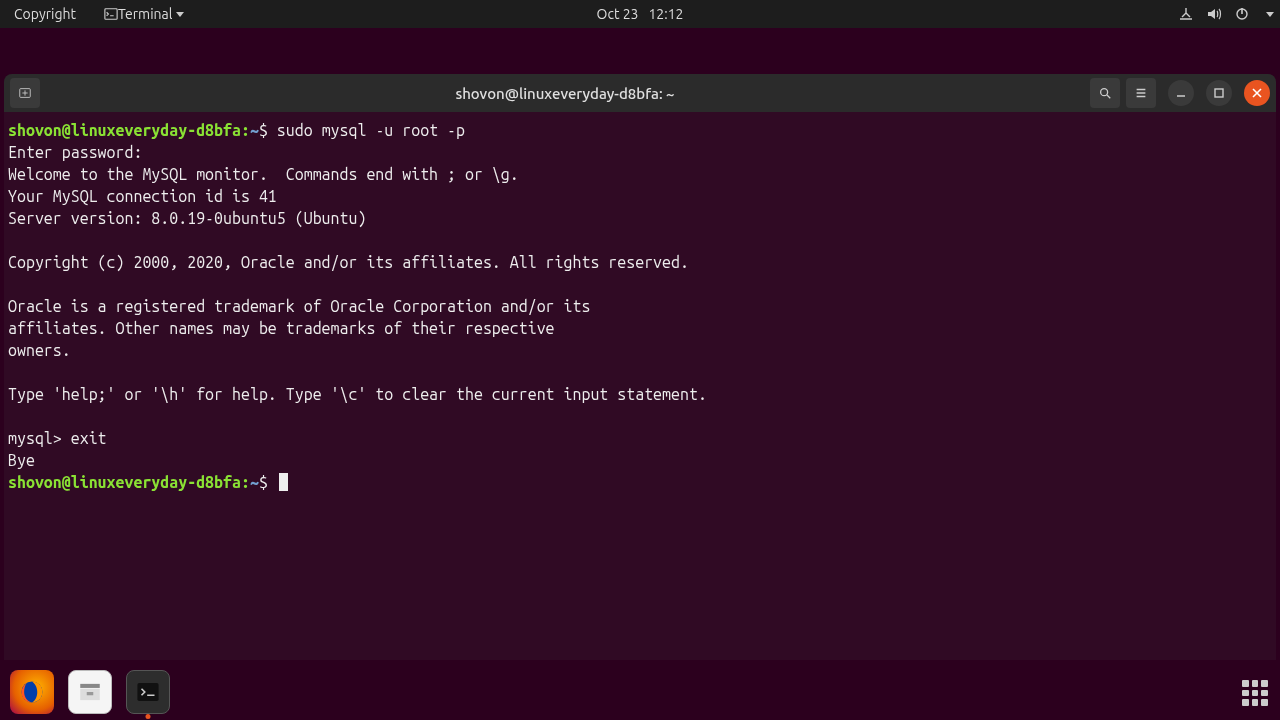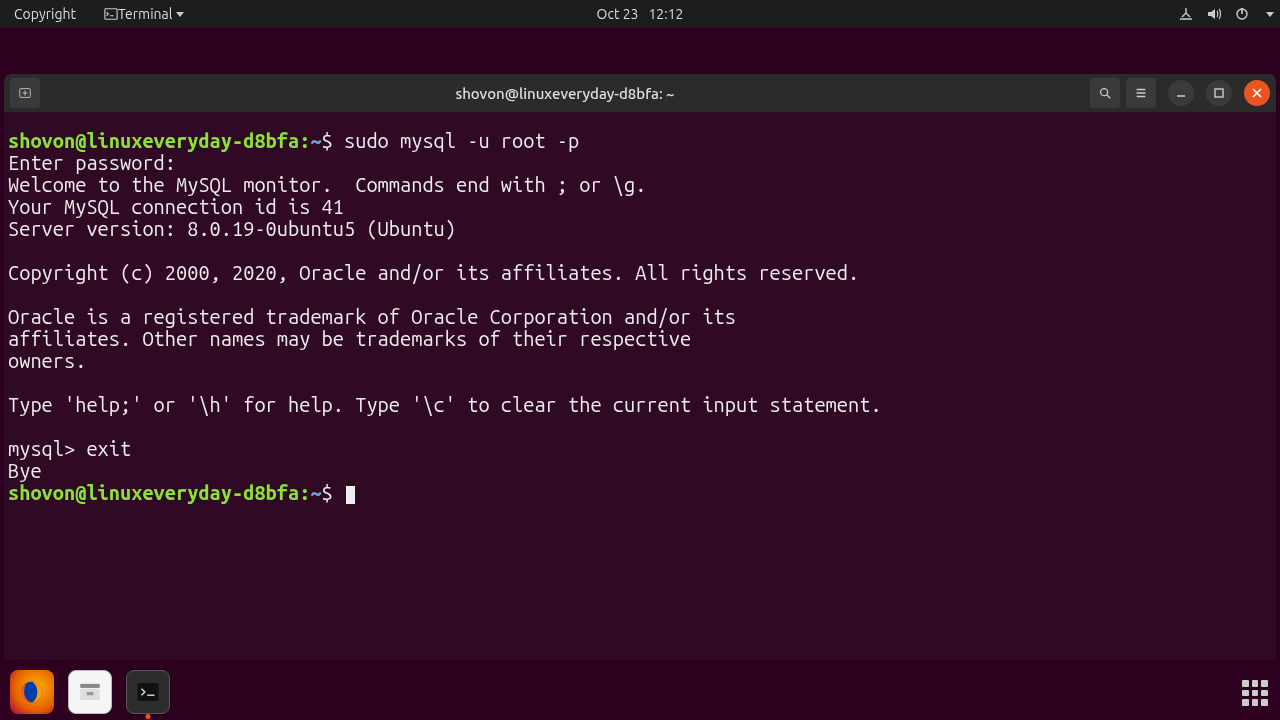--- a/index.html
+++ b/index.html
@@ -70,23 +70,23 @@
     background: #3a3a3a; margin-left: 6px; cursor: pointer;
   }
   .tb-round.close { background: #e95420; }
   .tb-round svg { width: 12px; height: 12px; }
 
   .terminal {
     flex: 1;
     background: #300a24;
     color: #eee;
     font-family: "Ubuntu Mono", "DejaVu Sans Mono", monospace;
-    font-size: 20px;
+    font-size: 16px;
     line-height: 22px;
-    padding: 18px 4px;
+    padding: 7px 4px;
     white-space: pre-wrap;
   }
   .prompt-user { color: #8ae234; font-weight: bold; }
   .prompt-path { color: #729fcf; font-weight: bold; }
   .prompt-dollar { color: #eee; }
   .cmd { color: #eee; }
   .cursor {
     display: inline-block;
     width: 9px; height: 18px;
     background: #eee;

